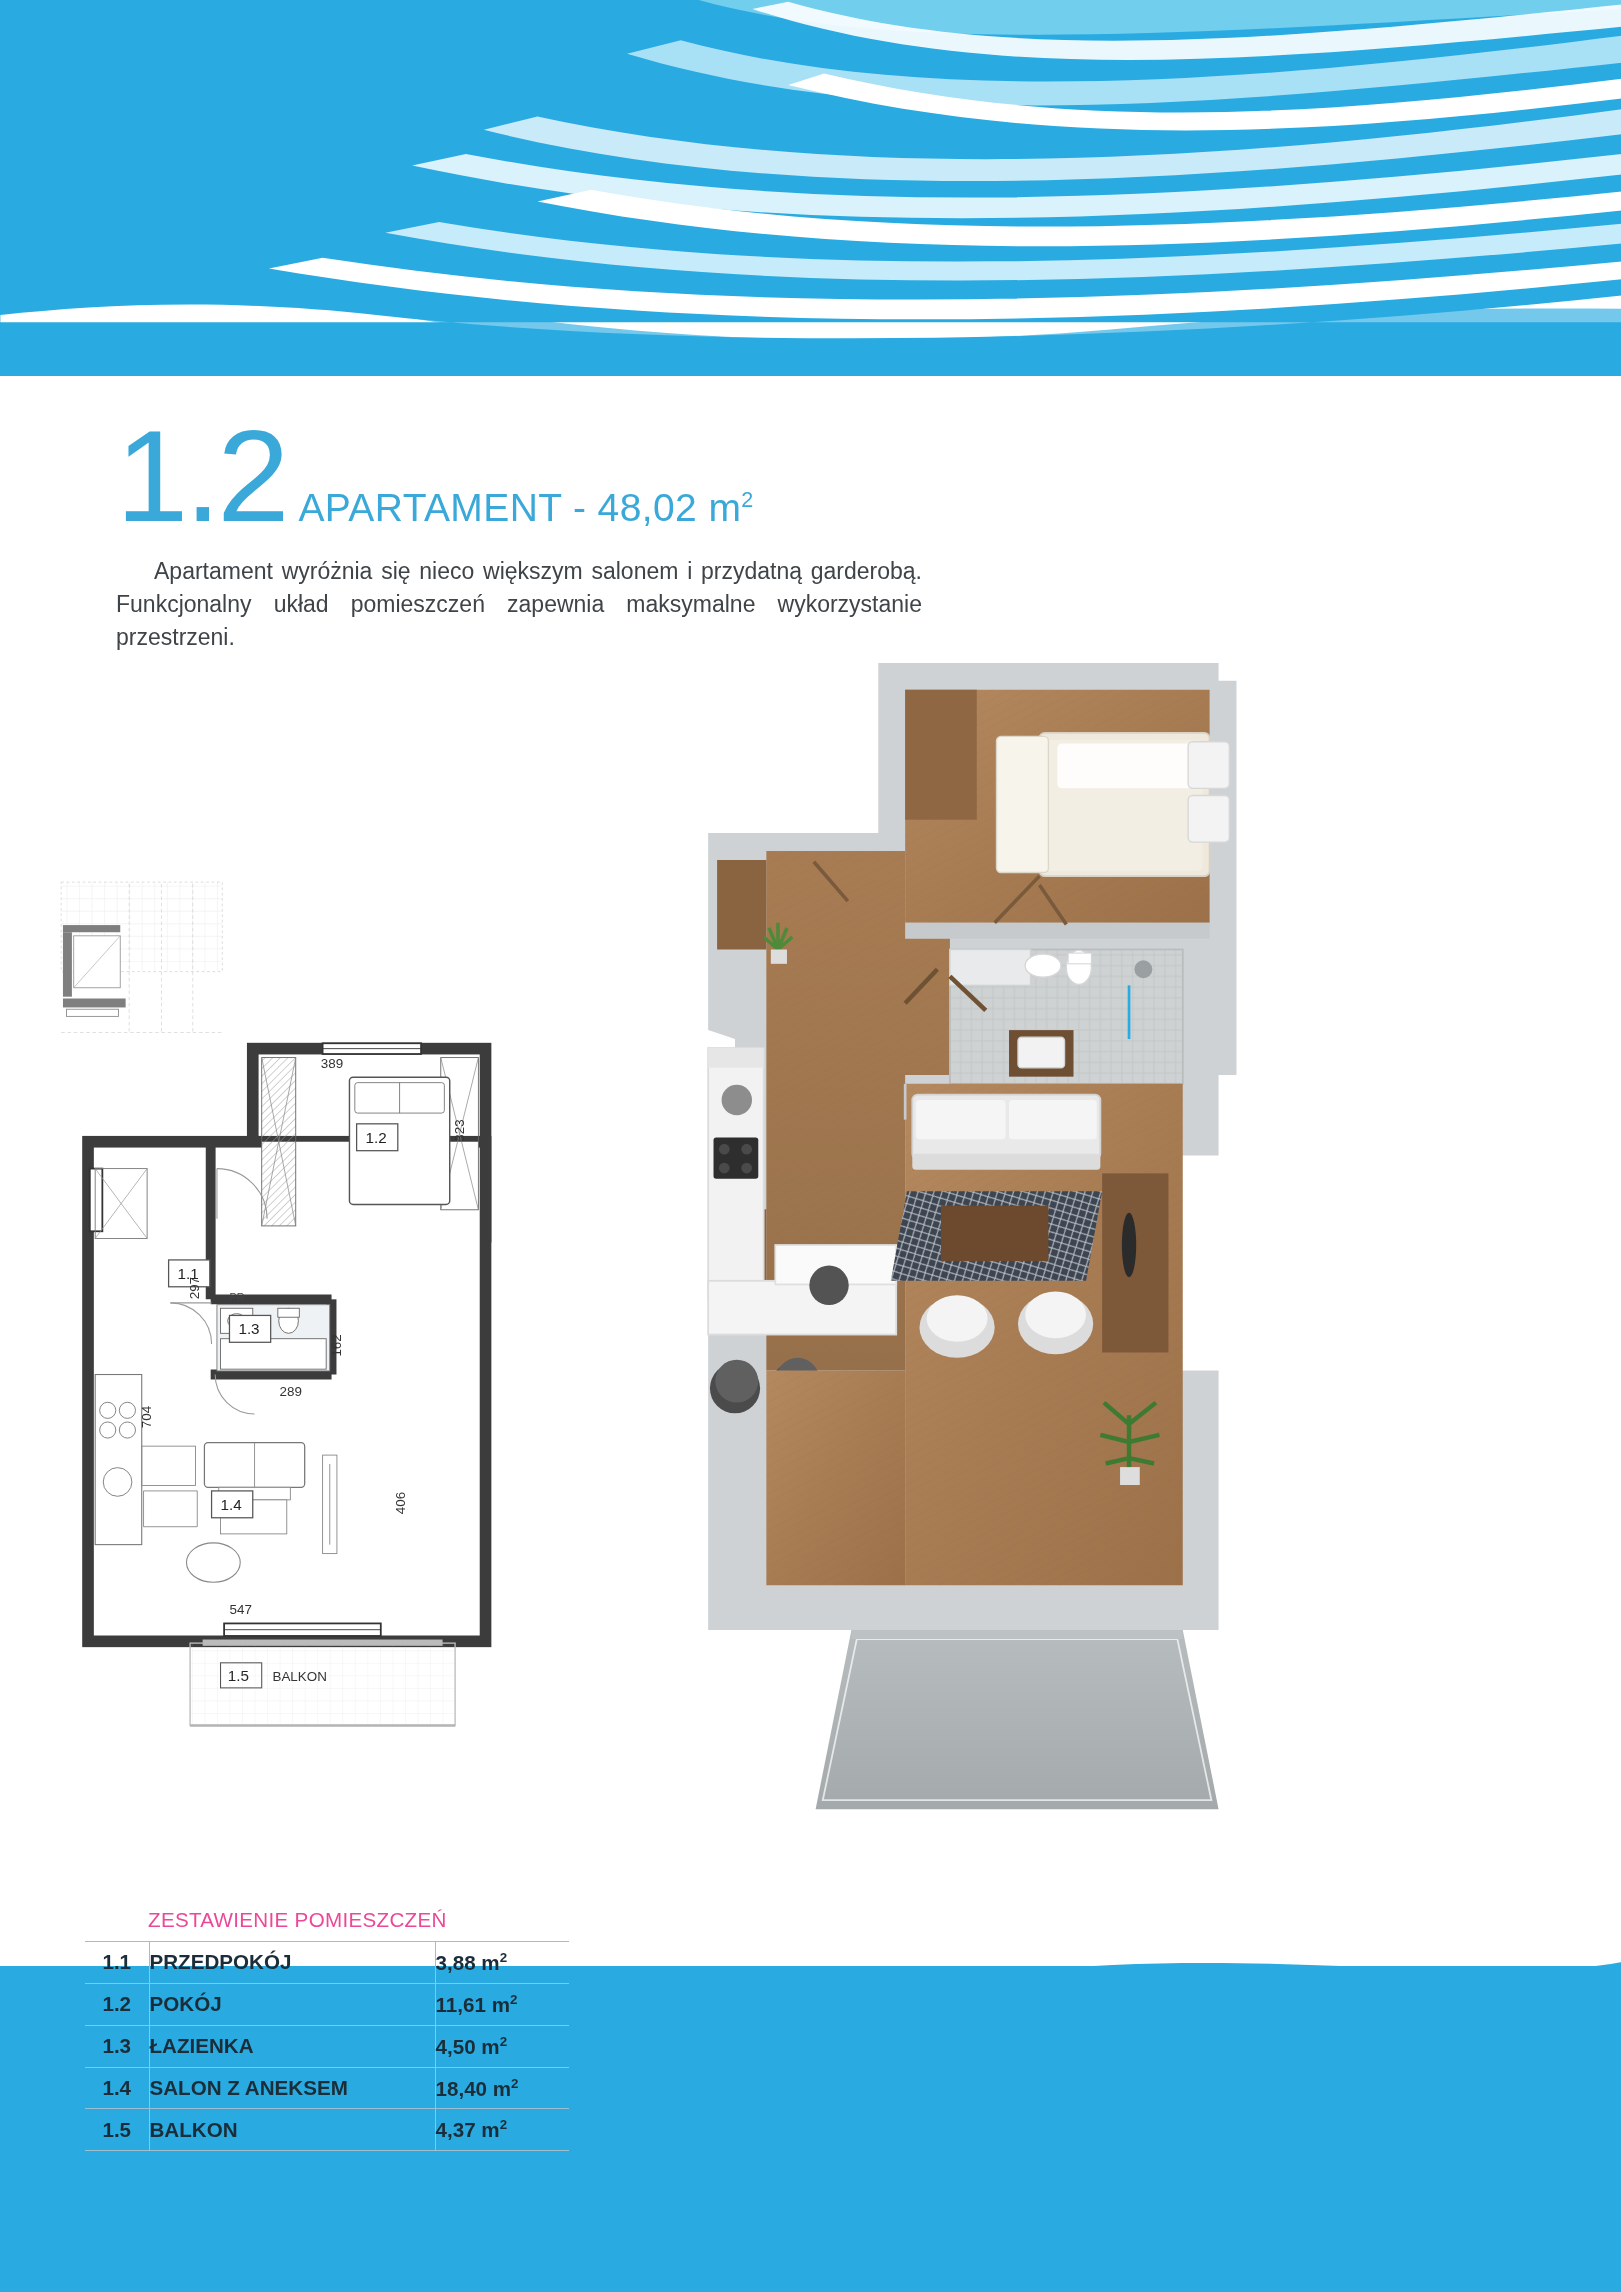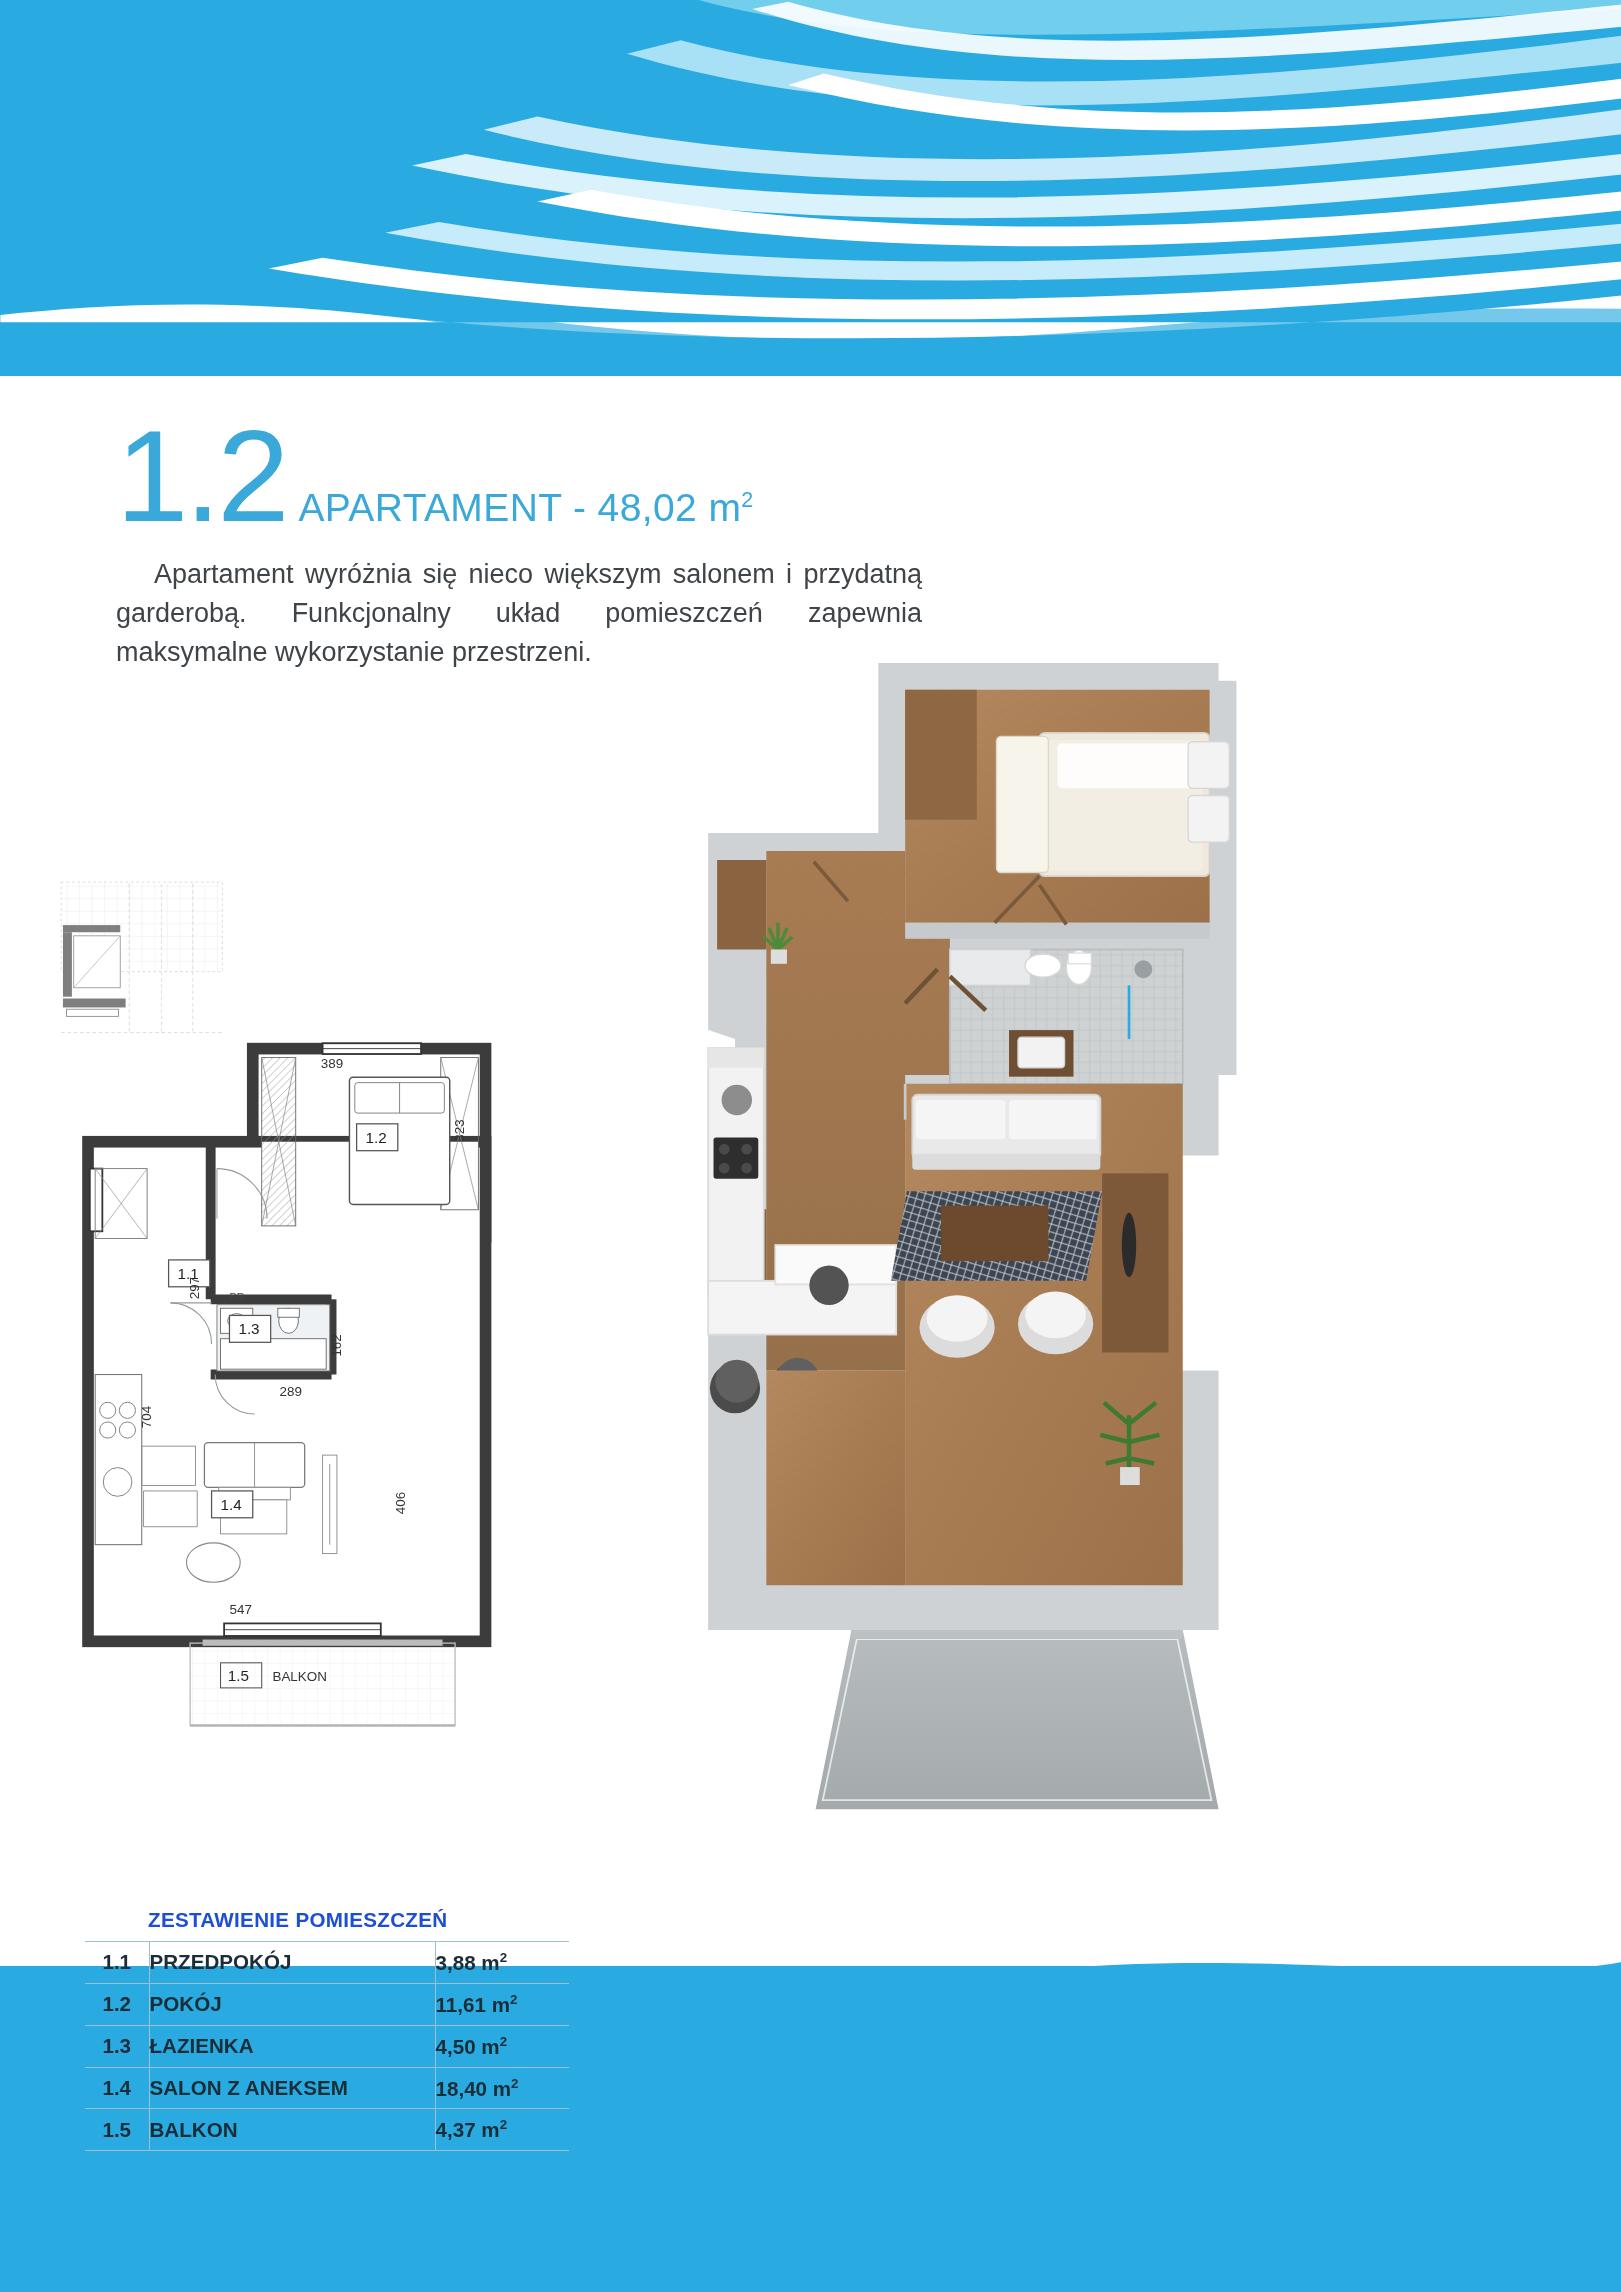--- a/index.html
+++ b/index.html
@@ -26,34 +26,34 @@
     letter-spacing: -3.6px; display:inline-block; vertical-align:baseline;
   }
   .apt-label {
     font-size: 39px; color:#3aa8d8; display:inline-block;
     vertical-align: baseline; padding-left: 12.5px; letter-spacing:0.4px;
   }
   .apt-label sup { font-size: 21.5px; vertical-align: super; }
 
   .desc {
     margin-top: 23px;
-    font-size: 27px; line-height: 1.45; color:#3f4448;
+    font-size: 23px; line-height: 1.45; color:#3f4448;
     text-align: justify; width: 806px; text-indent: 38px;
   }
 
   
   .tech-plan { position:absolute; left:54px; top:873px; width:573px; height:1012px; }
 
   
   .render { position:absolute; left:681px; top:654px; width:905px; height:1388px; }
 
   
   .table-wrap { position:absolute; left:85px; top:1908px; width:573px; }
   .table-title {
-    font-size: 20.6px; font-weight:bold; color:#1d4ed8; letter-spacing:0.3px;
+    font-size: 20.6px; font-weight:normal; color:#ec4899; letter-spacing:0.3px;
     margin-bottom: 9px; padding-left: 63px;
   }
   table.rooms { border-collapse: collapse; width: 484px; font-size: 20.6px; color:#1b2d38; }
   table.rooms td { padding: 8px 0; border-bottom: 0.9px solid #9dbfd0; }
   table.rooms tr:first-child td { border-top: 0.9px solid #9dbfd0; }
   td.num { width: 64px; text-align:center; font-weight:bold; }
   td.nm  { padding-left: 16px; font-weight:bold; border-left: 0.9px solid #9dbfd0; margin-left: 23px; }
   td.ar  { width: 134px; text-align:left; font-weight:bold; border-left: 0.9px solid #9dbfd0; }
   sup { font-size: 0.65em; vertical-align: super; }
 

